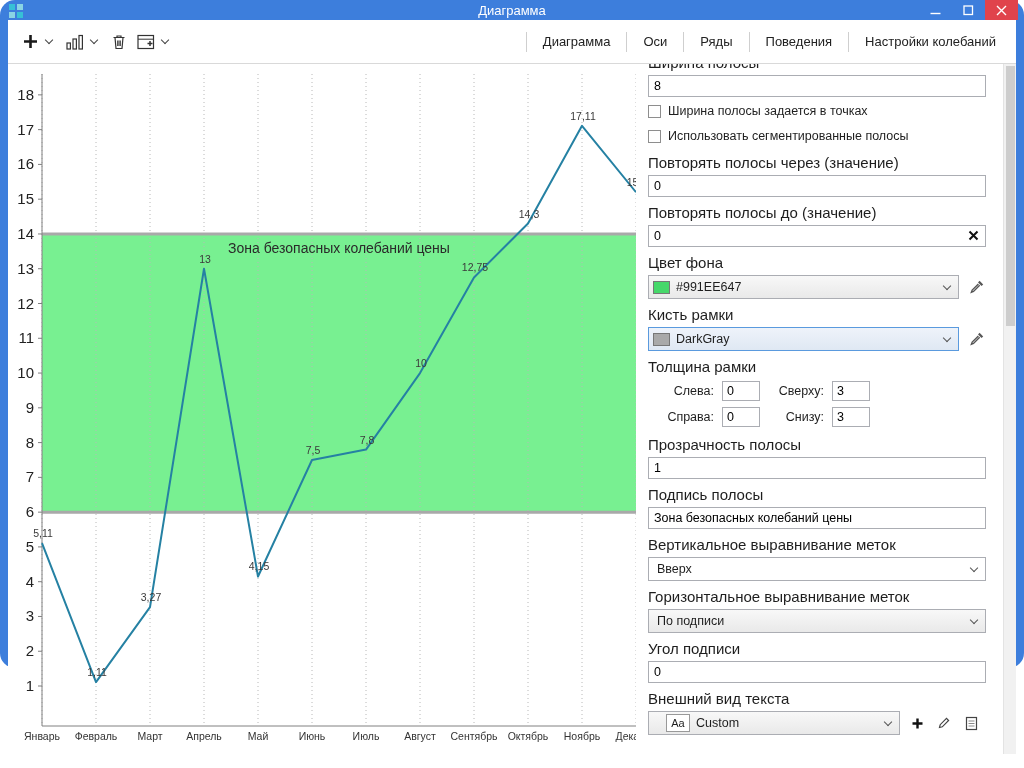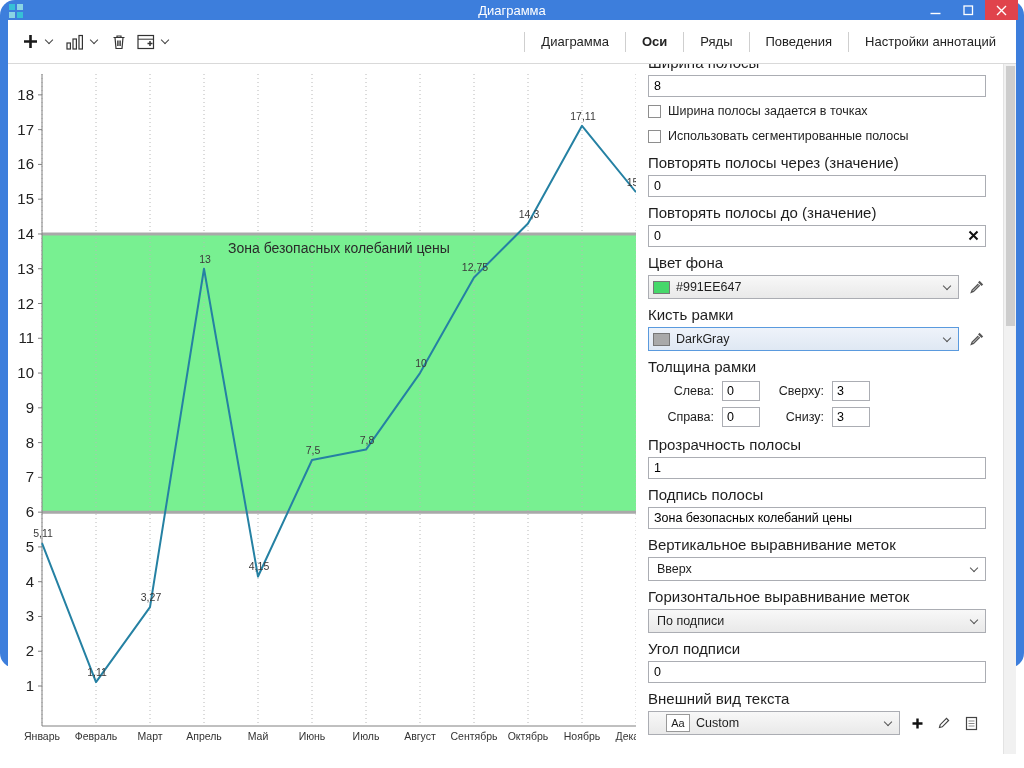--- a/index.html
+++ b/index.html
@@ -14,21 +14,21 @@
   .wbtn { width:33px; height:20px; display:flex; align-items:center; justify-content:center; cursor:pointer; }
   .wbtn.close { background:#e0434c; }
 
   .main { flex:1; background:#fff; margin:0 8px 8px 8px; display:flex; flex-direction:column; }
   .toolbar { height:44px; display:flex; align-items:center; border-bottom:1px solid #d9d9d9; padding:0 4px 0 10px; background:#fff; }
   .tool-group { display:flex; align-items:center; gap:2px; }
   .tool-btn { background:none; border:none; padding:4px; display:flex; align-items:center; cursor:pointer; }
   .dd { width:6px; height:6px; border-right:1.4px solid #444; border-bottom:1.4px solid #444; transform:rotate(45deg); margin:-3px 8px 0 1px; }
   .tabs { margin-left:auto; display:flex; align-items:center; height:100%; }
   .tab { padding:0 16px; font-size:13px; color:#222; display:flex; align-items:center; height:100%; cursor:pointer; white-space:nowrap; }
-  .tab.active { font-weight:bold;text-align:center; }
+  .tab.active { font-weight:normal;text-align:center; }
   .tabsep { width:1px; height:20px; background:#cfcfcf; }
 
   .content { flex:1; display:flex; overflow:hidden; }
   .chart-area { width:628px; height:690px; }
   svg.chart { display:block; font-family:"Liberation Sans", sans-serif; }
 
   .panel { width:380px; position:relative; padding:0 30px 0 12px; overflow:hidden; }
   .plabel { margin:8px 0 4px; font-size:15px; line-height:16px; }
   .clip-top { margin-top:-9px; }
   .tinput { width:100%; height:22px; border:1px solid #abadb3; padding:0 5px; font-size:12.5px; font-family:"Liberation Sans", sans-serif; background:#fff; }
@@ -122,21 +122,21 @@
       <div class="tabs">
         <div class="tabsep"></div>
         <span class="tab">Диаграмма</span>
         <div class="tabsep"></div>
         <span class="tab active">Оси</span>
         <div class="tabsep"></div>
         <span class="tab">Ряды</span>
         <div class="tabsep"></div>
         <span class="tab">Поведения</span>
         <div class="tabsep"></div>
-        <span class="tab">Настройки аннотаций</span>
+        <span class="tab">Настройки колебаний</span>
       </div>
     </div>
 
     <div class="content">
 
       <div class="chart-area">
         <svg id="chart-svg" class="chart" width="628" height="690">
             <rect x="34" y="169.95733333333328" width="594" height="278.1866666666667" fill="#1EE647" fill-opacity="0.6"></rect>
             <line x1="34" y1="10" x2="34" y2="662" stroke="#b8b8b8" stroke-width="1" stroke-dasharray="1,3"></line>
             <text x="34" y="676" text-anchor="middle" font-size="10.5" fill="#333">Январь</text>

